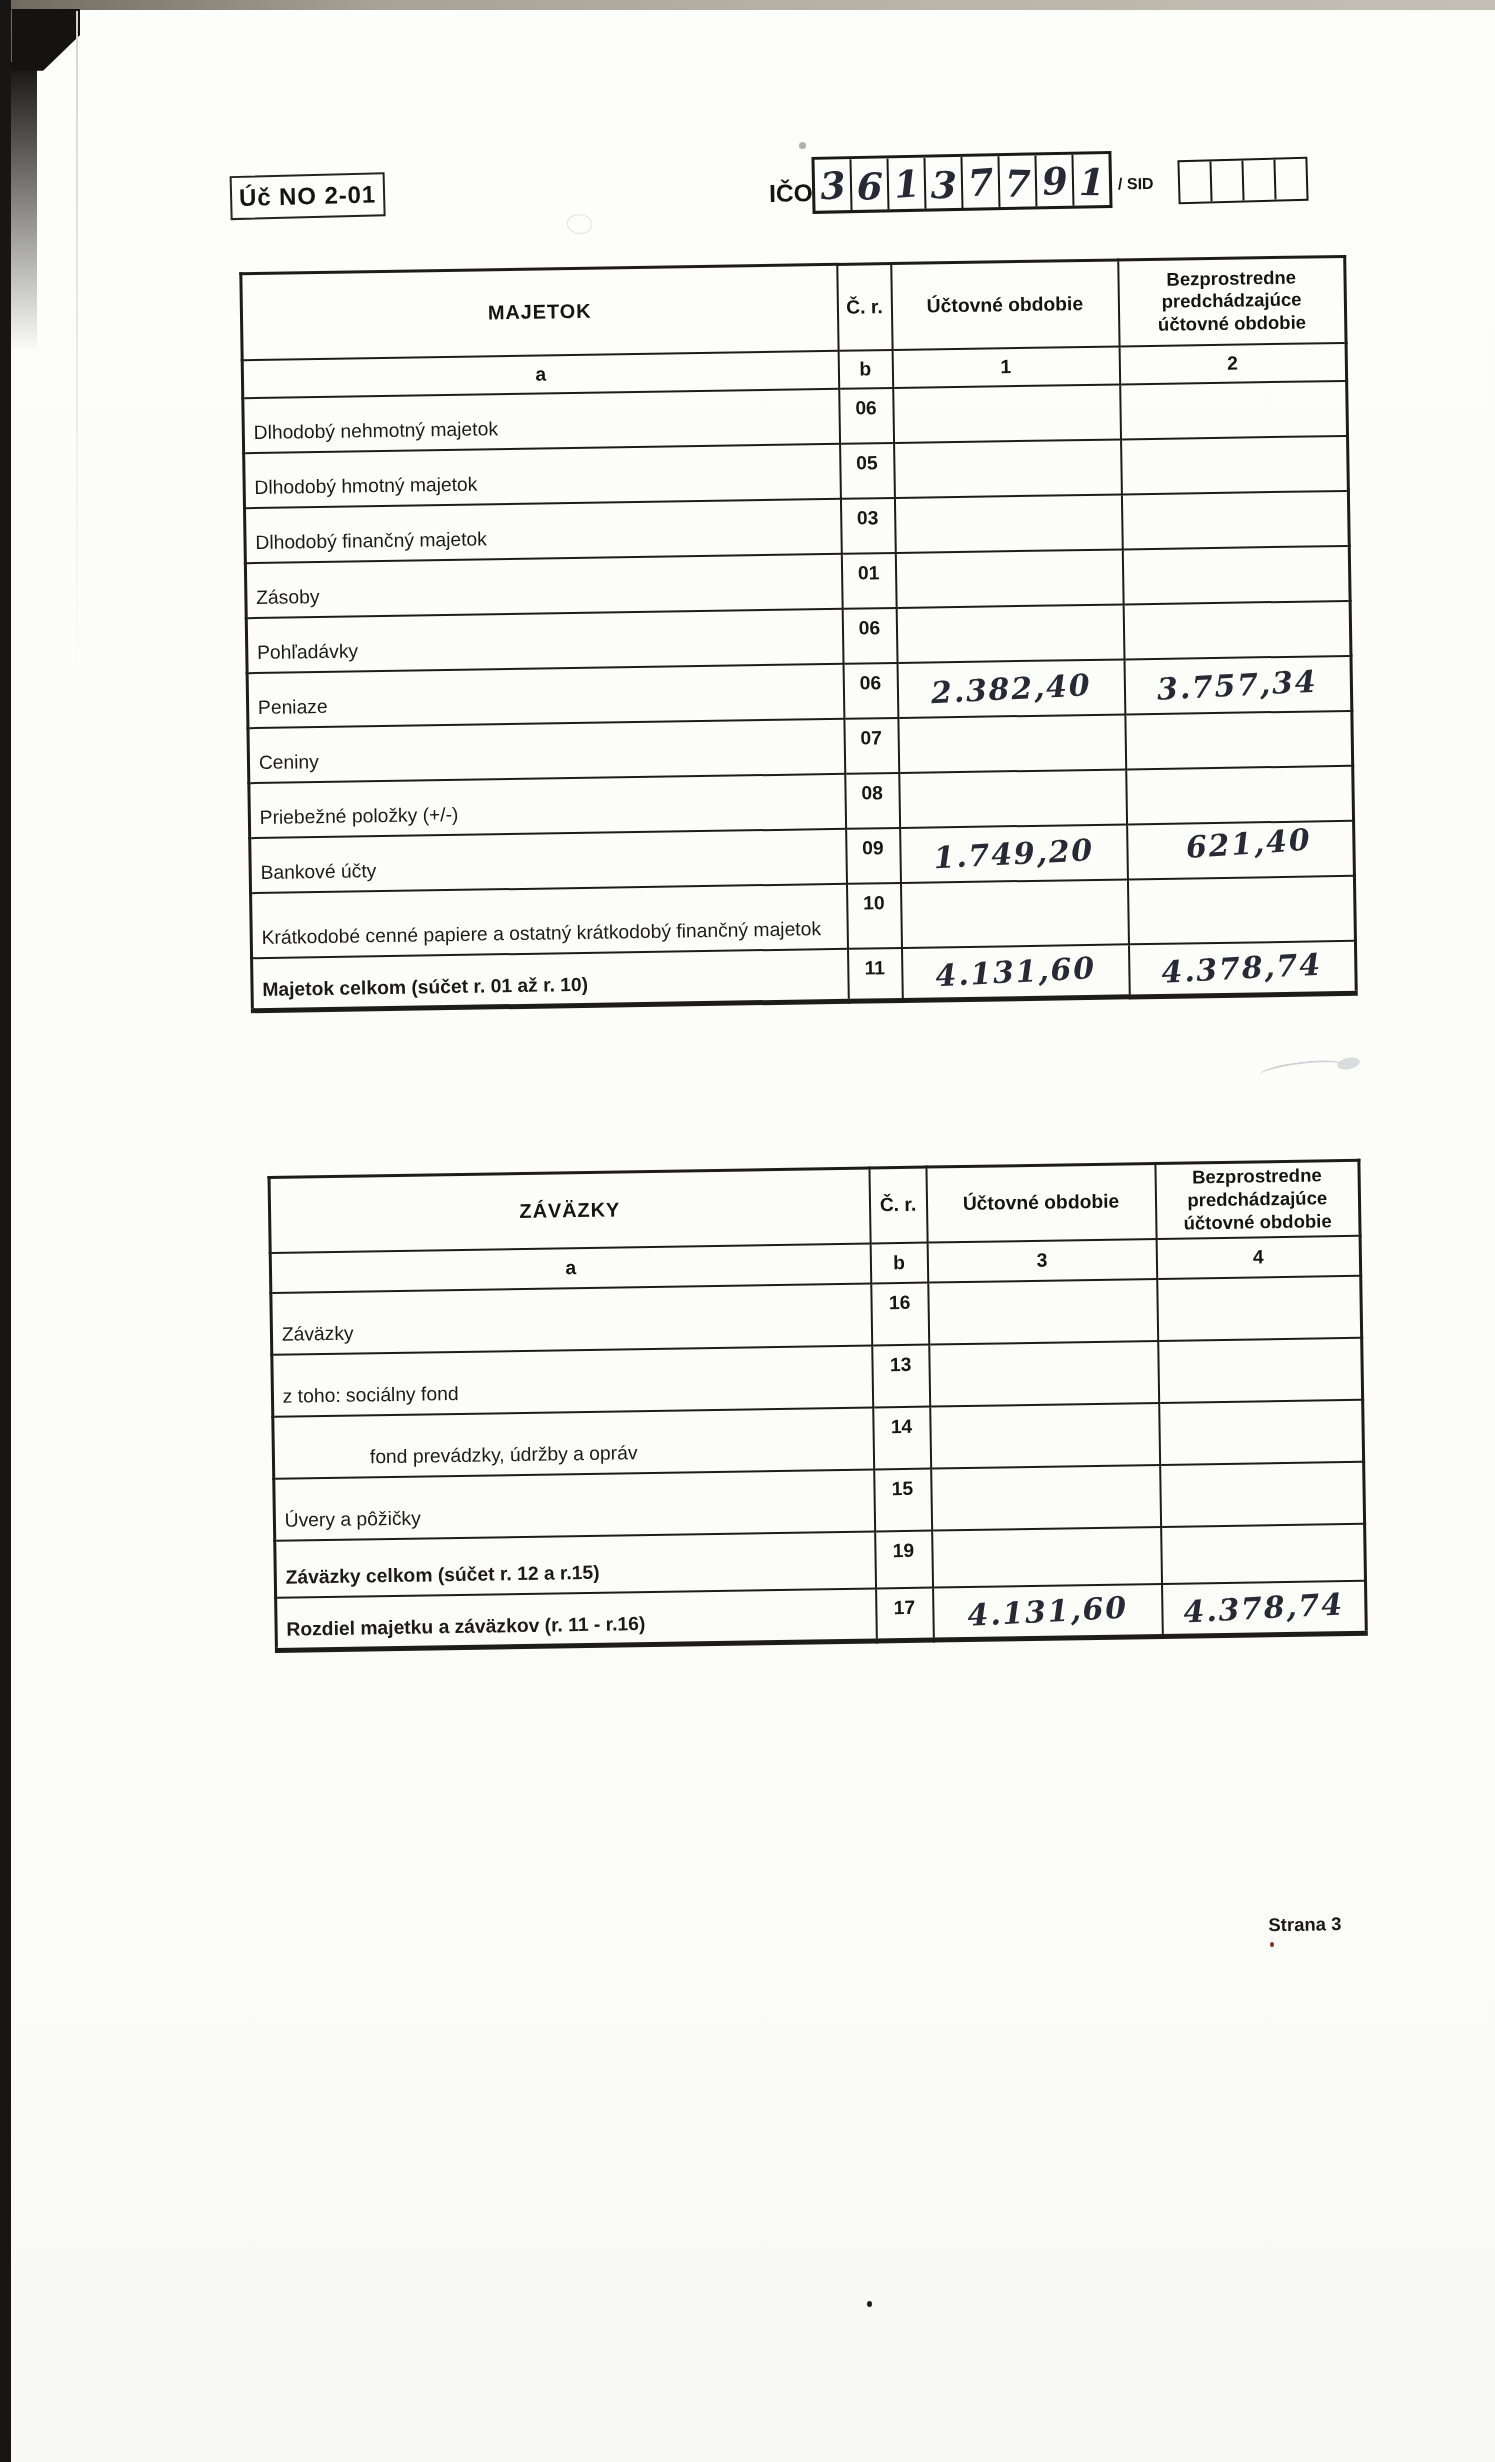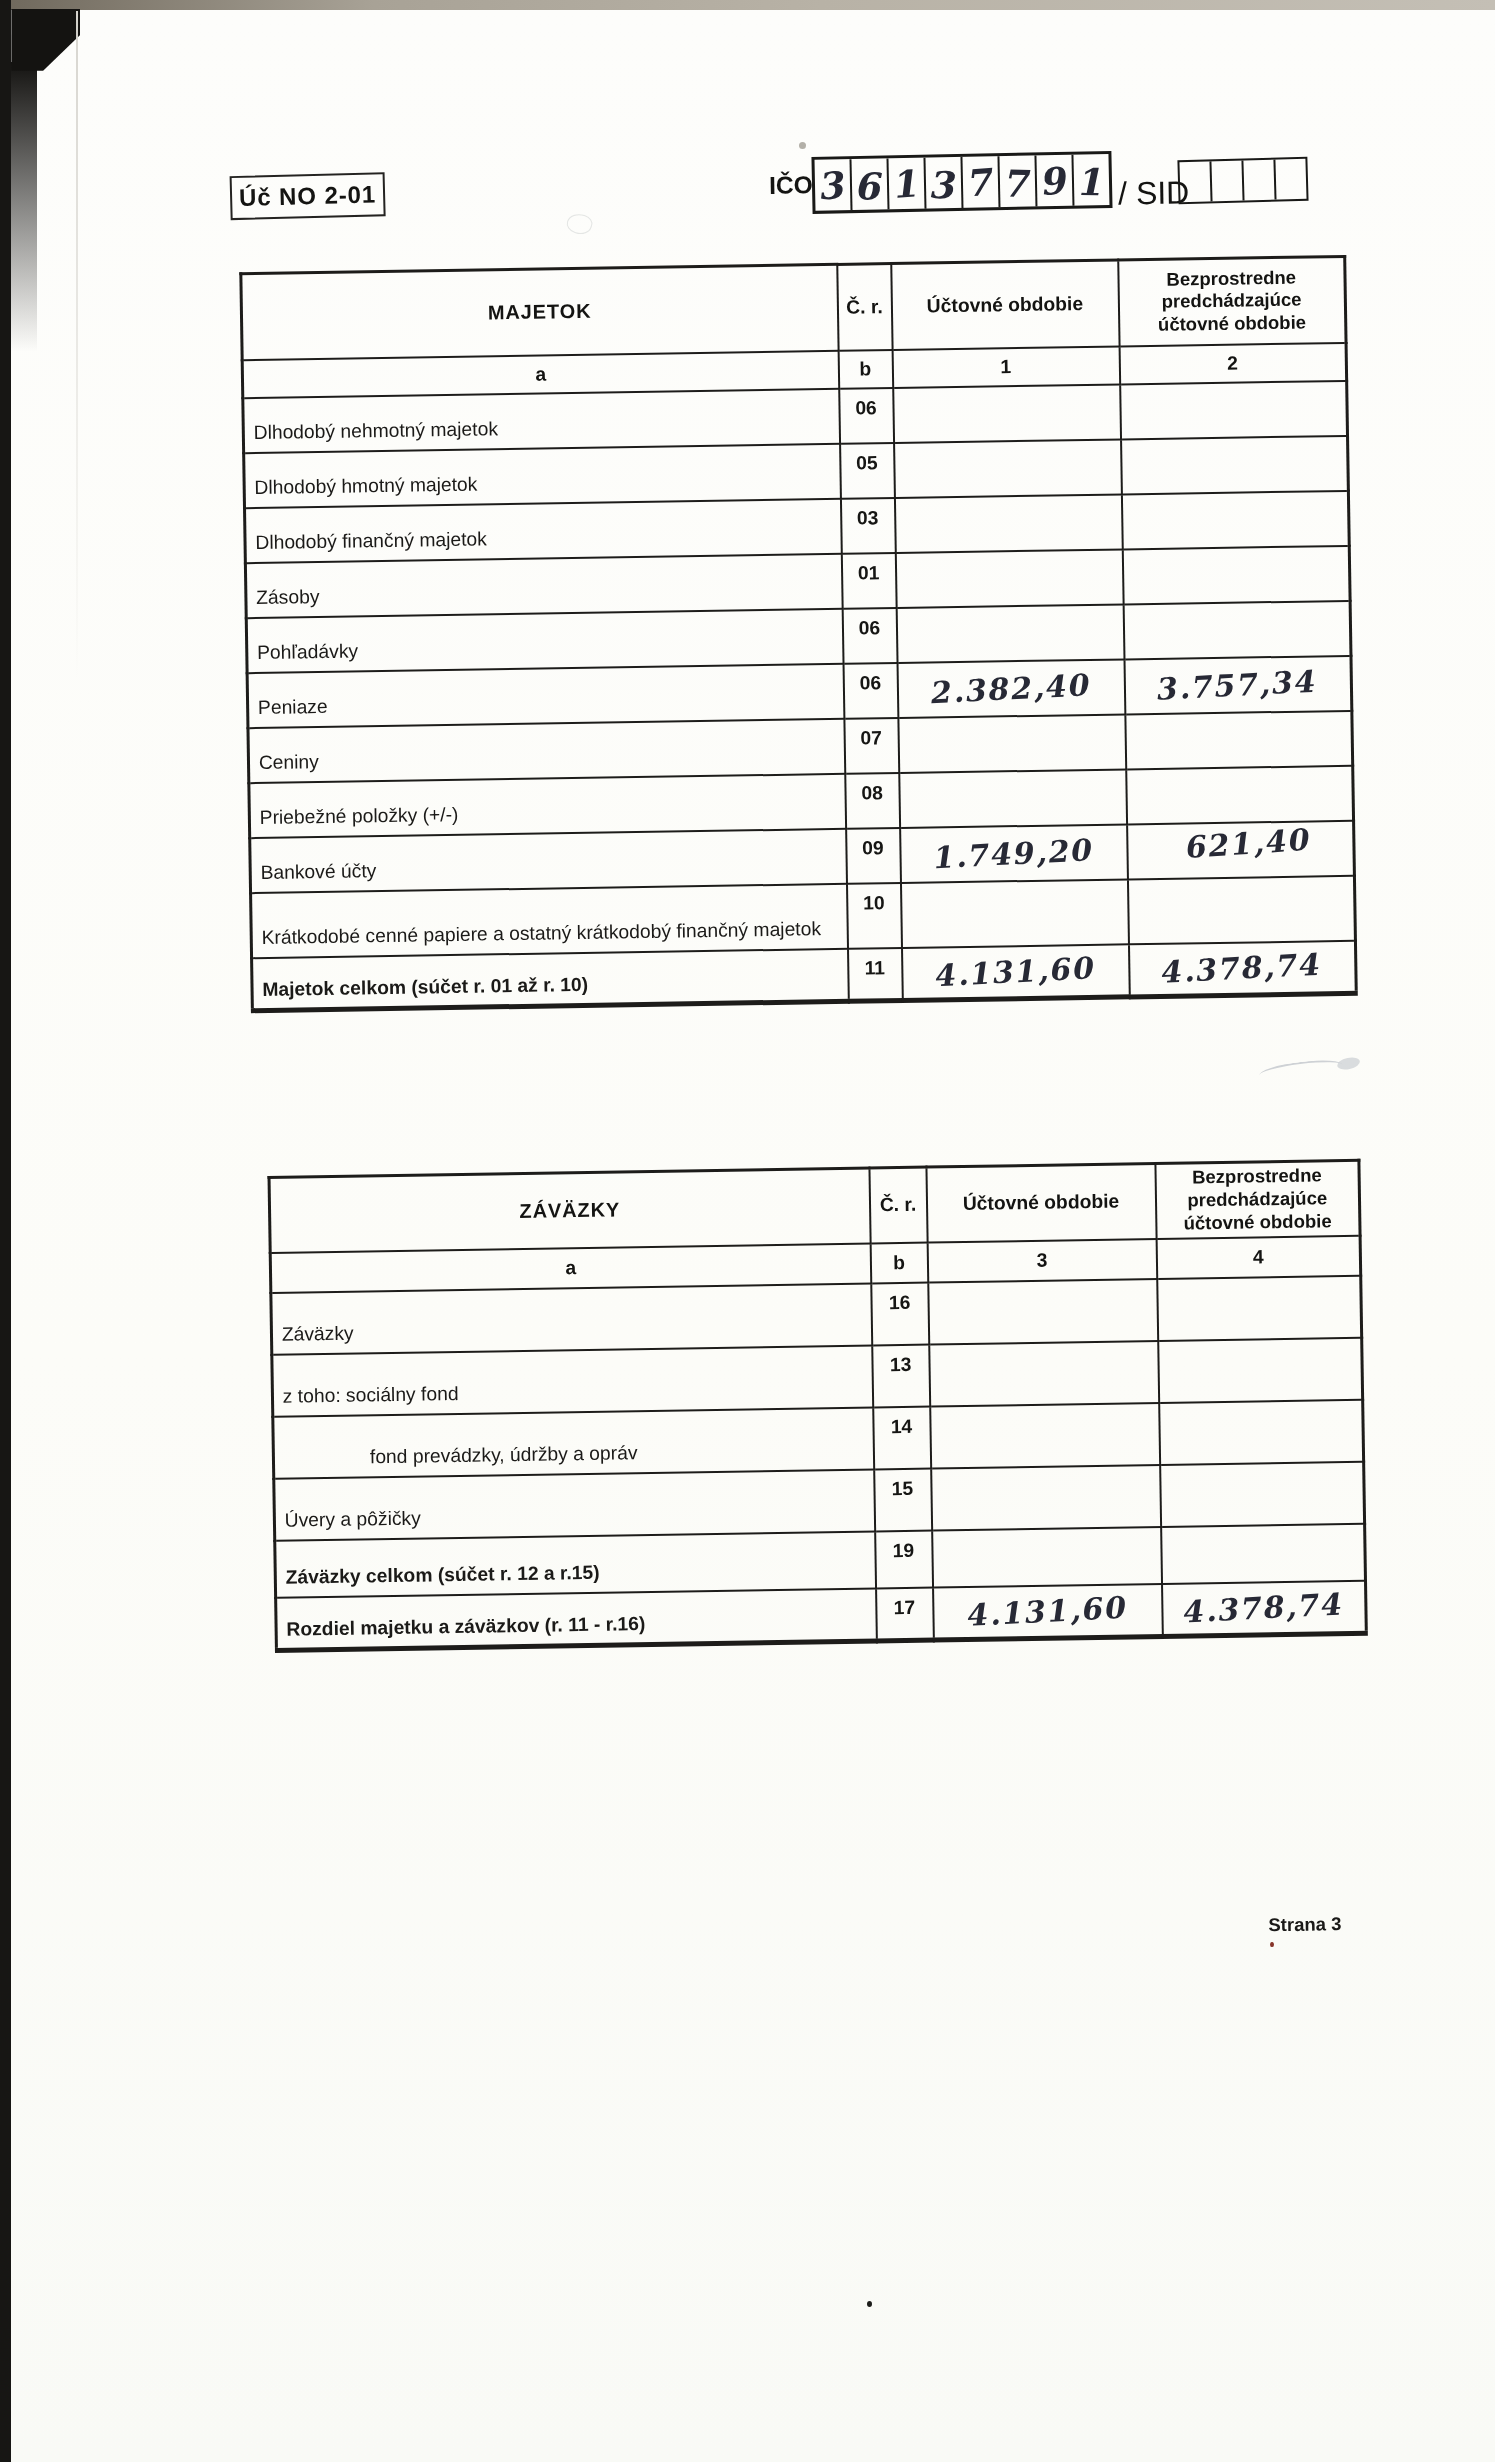--- a/index.html
+++ b/index.html
@@ -29,26 +29,26 @@
   
   .tilt{position:absolute;left:0;top:0;width:1495px;height:2462px;
     transform:rotate(-0.9deg);transform-origin:0 0;}
 
   
   .form-code{position:absolute;left:227px;top:179px;width:151px;height:40px;
     border:2.6px solid #242321;display:flex;align-items:center;justify-content:center;
     font-weight:700;font-size:24px;letter-spacing:0.9px;transform:rotate(-0.55deg);color:#141412;}
 
   
-  .ico-label{position:absolute;left:766px;top:184px;font-weight:700;font-size:24.6px;color:#141412;}
+  .ico-label{position:absolute;left:766px;top:192px;font-weight:700;font-size:24.6px;color:#141412;}
   .boxes{position:absolute;display:flex;border:3.5px solid #191917;background:transparent;}
   .ico-boxes{left:809px;top:169px;height:51px;transform:rotate(-0.25deg);}
   .ico-cell{width:35px;border-right:2.6px solid #191917;display:flex;align-items:center;justify-content:center;}
   .ico-cell:last-child{border-right:none;}
-  .sid-label{position:absolute;left:1115px;top:193px;font-weight:400;font-size:32px;color:#141412;}
+  .sid-label{position:absolute;left:1115px;top:193px;font-weight:700;font-size:16px;color:#141412;}
   .sid-boxes{left:1175px;top:178px;height:40px;border-width:2.6px;transform:rotate(-0.7deg);}
   .sid-cell{width:30px;border-right:2.6px solid #191917;}
   .sid-cell:last-child{border-right:none;}
 
   
   .handw{font-family:"DejaVu Serif",serif;font-style:italic;font-weight:600;color:#272935;
     display:inline-block;white-space:nowrap;}
   .ico-digit{font-size:37px;transform:rotate(-3deg);}
   .ico-cell:nth-child(even) .ico-digit{transform:rotate(2deg) translateY(1.8px);}
   .val-hw{font-size:30px;letter-spacing:1.8px;transform:rotate(-2deg);}

